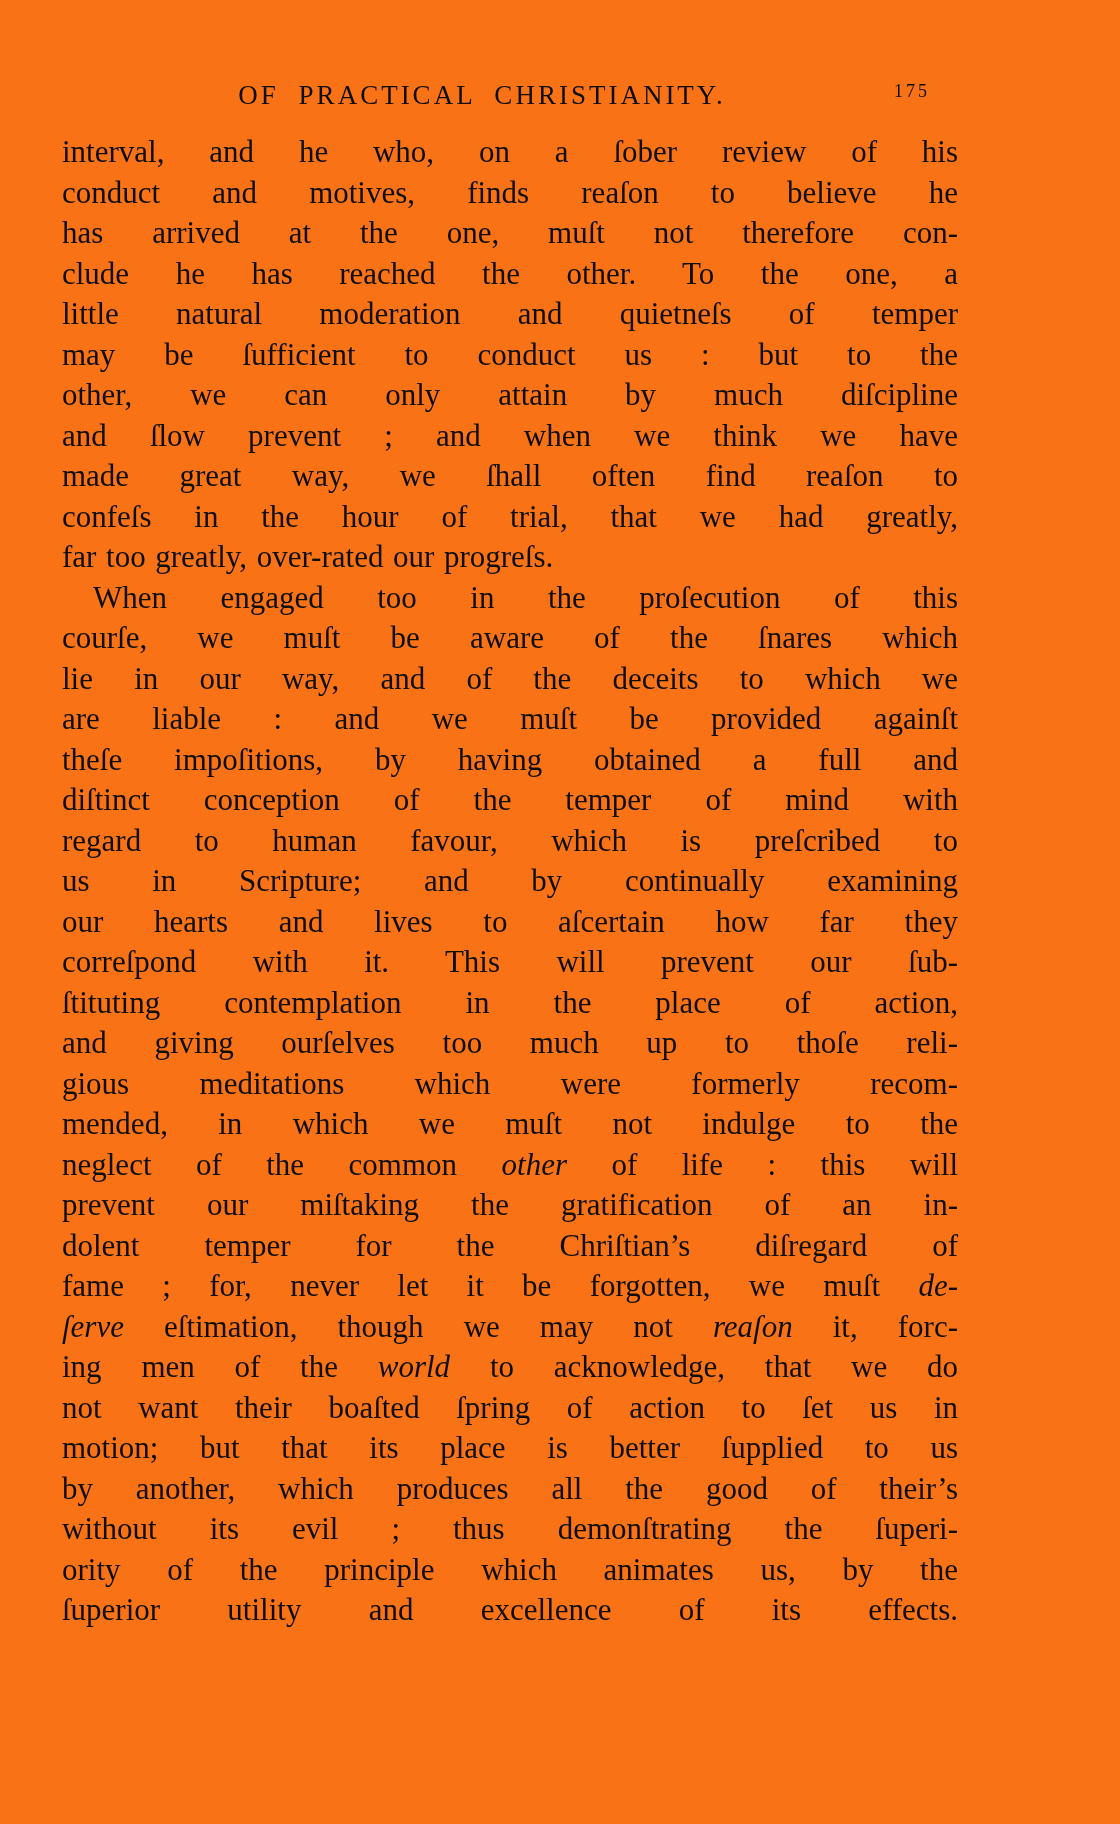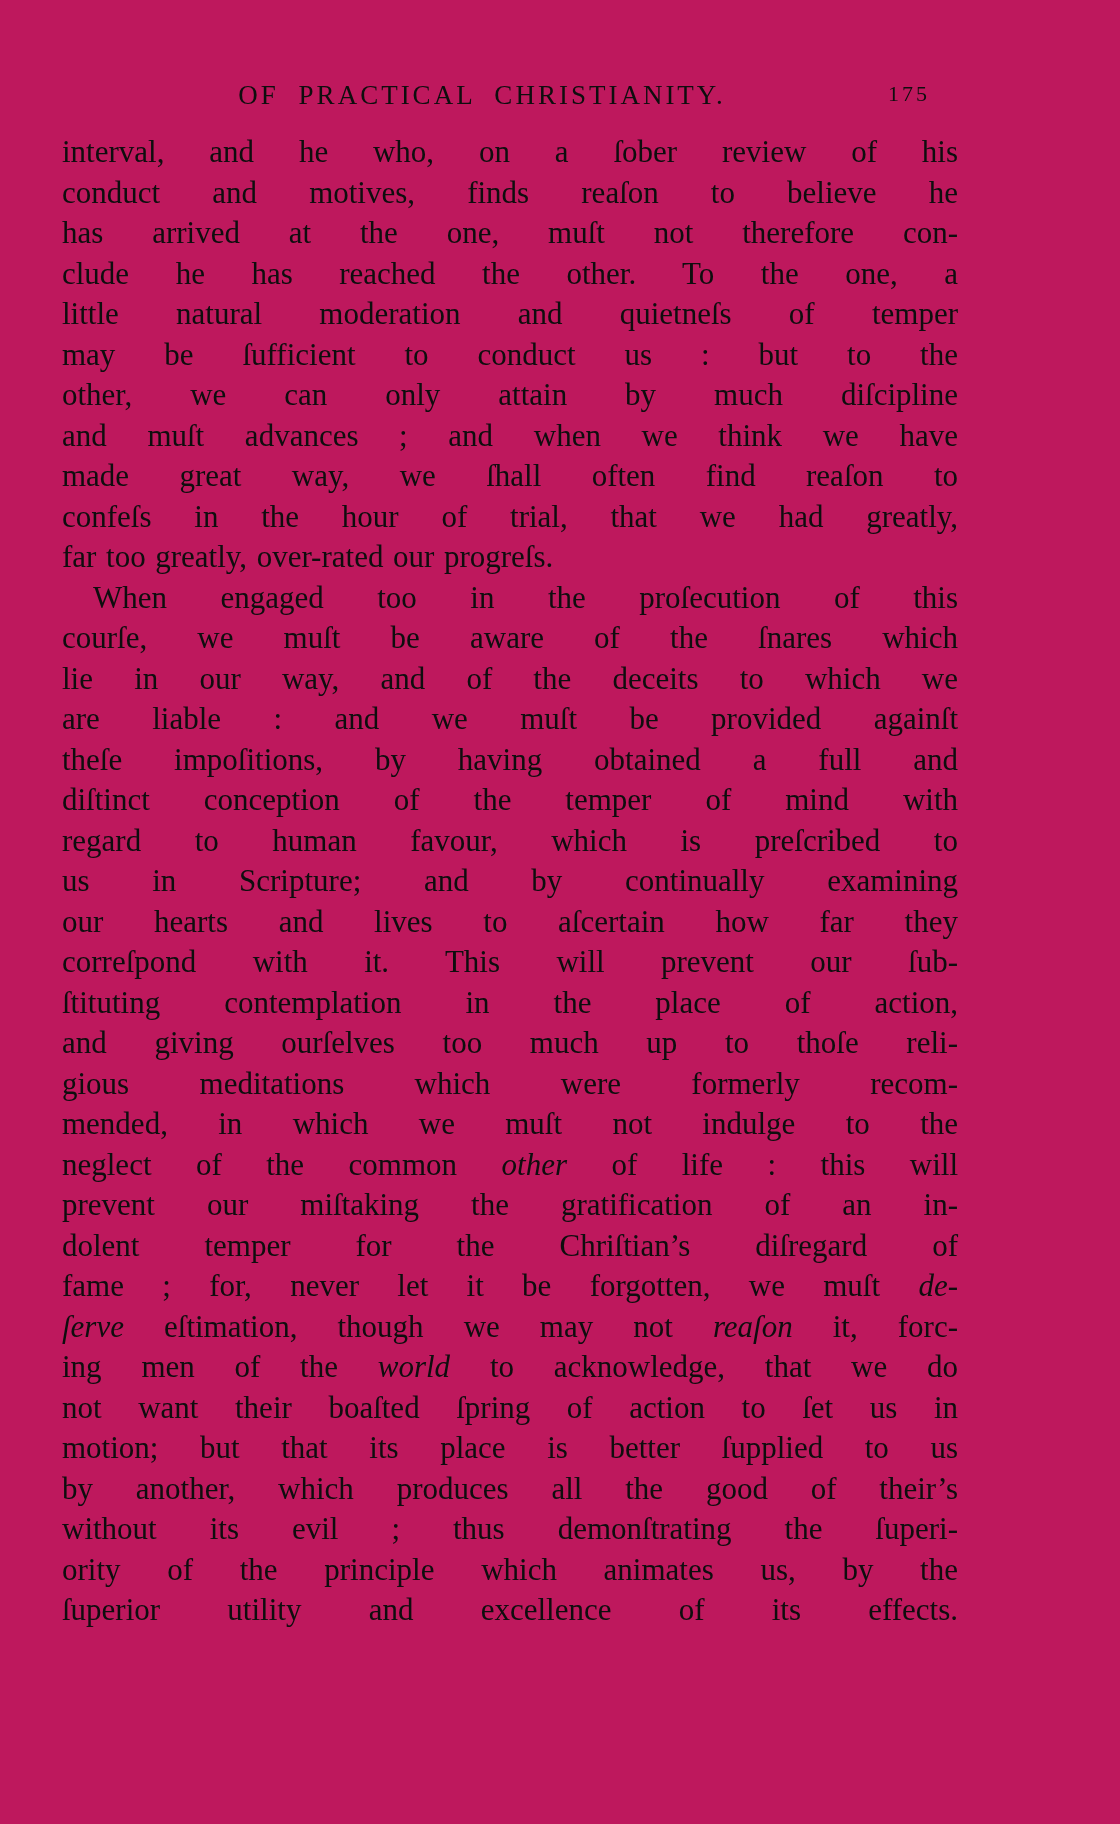--- a/index.html
+++ b/index.html
@@ -4,21 +4,21 @@
 <style>
   html, body {
     margin: 0;
     padding: 0;
     background: #e8e8e8;
   }
   .page {
     position: relative;
     width: 1120px;
     height: 1824px;
-    background: #be185d;
+    background: #f97316;
     font-family: "Liberation Serif", "DejaVu Serif", serif;
     color: #0e0e0e;
     overflow: hidden;
   }
   .header {
     position: absolute;
     top: 80px;
     left: 62px;
     width: 896px;
     height: 36px;
@@ -29,21 +29,21 @@
     font-size: 27px;
     letter-spacing: 3px;
     word-spacing: 10px;
     white-space: nowrap;
     transform: translateX(-28px);
   }
   .page-number {
     position: absolute;
     right: 28px;
     top: 1px;
-    font-size: 22px;
+    font-size: 18px;
     letter-spacing: 3px;
   }
   .body-block {
     position: absolute;
     top: 132px;
     left: 62px;
     width: 896px;
   }
   .line {
     font-size: 31px;
@@ -86,21 +86,21 @@
   </div>
 
   <div class="body-block">
       <div class="line">interval, and he who, on a ſober review of his</div>
       <div class="line">conduct and motives, finds reaſon to believe he</div>
       <div class="line">has arrived at the one, muſt not therefore con-</div>
       <div class="line">clude he has reached the other.  To the one, a</div>
       <div class="line">little natural moderation and quietneſs of temper</div>
       <div class="line">may be ſufficient to conduct us : but to the</div>
       <div class="line">other, we can only attain by much diſcipline</div>
-      <div class="line">and muſt advances ; and when we think we have</div>
+      <div class="line">and ſlow prevent ; and when we think we have</div>
       <div class="line">made great way, we ſhall often find reaſon to</div>
       <div class="line">confeſs in the hour of trial, that we had greatly,</div>
       <div class="line para-end">far too greatly, over-rated our progreſs.</div>
       <div class="line indent">When engaged too in the proſecution of this</div>
       <div class="line">courſe, we muſt be aware of the ſnares which</div>
       <div class="line">lie in our way, and of the deceits to which we</div>
       <div class="line">are liable : and we muſt be provided againſt</div>
       <div class="line">theſe impoſitions, by having obtained a full and</div>
       <div class="line">diſtinct conception of the temper of mind with</div>
       <div class="line">regard to human favour, which is preſcribed to</div>

